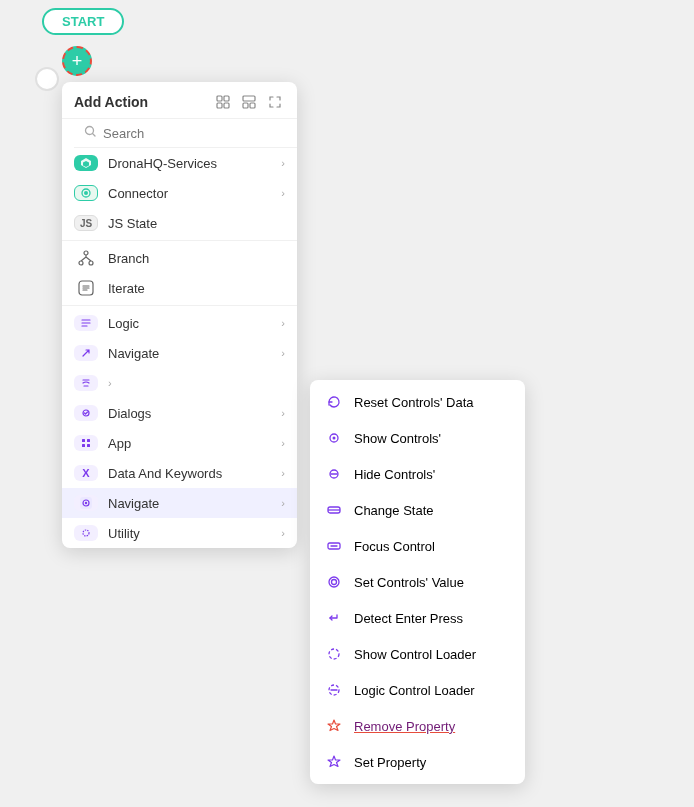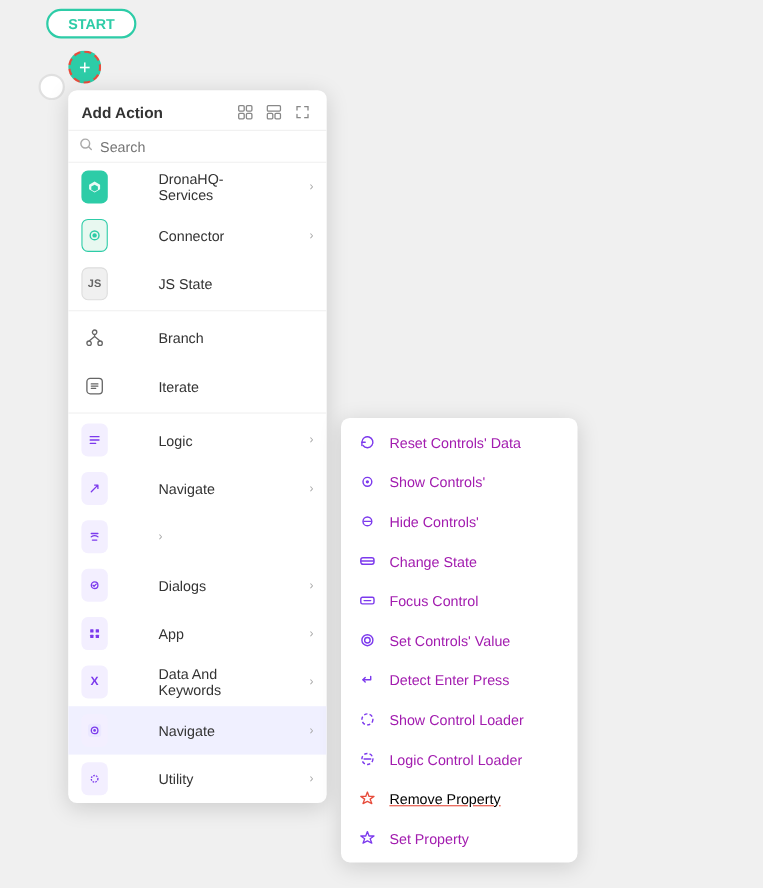--- a/index.html
+++ b/index.html
@@ -107,20 +107,21 @@
       justify-content: center;
       font-size: 12px;
     }
 
     .search-box {
       padding: 6px 10px;
       display: flex;
       align-items: center;
       gap: 6px;
       border-bottom: 1px solid #f0f0f0;
+      margin-left: 12px;
     }
 
     .search-icon-wrap {
       color: #aaa;
       font-size: 13px;
     }
 
     .search-input {
       border: none;
       outline: none;
@@ -131,32 +132,31 @@
     }
 
     .menu-item {
       display: flex;
       align-items: center;
       padding: 7px 12px;
       cursor: pointer;
       font-size: 13px;
       color: #333;
       position: relative;
-      gap: 46px;
     }
 
     .menu-item.active {
       background: #f0f0ff;
     }
 
     .menu-item .item-icon {
       width: 24px;
-      height: 30px;
+      height: 16px;
       border-radius: 6px;
-      margin-right: 0;
+      margin-right: 10px;
       display: flex;
       align-items: center;
       justify-content: center;
       font-size: 13px;
       flex-shrink: 0;
     }
 
     .menu-item .item-label {
       flex: 1;
       font-size: 13px;
@@ -212,25 +212,25 @@
       display: flex;
       align-items: center;
       justify-content: center;
       color: #7c3aed;
       font-size: 14px;
       flex-shrink: 0;
     }
 
     .submenu-label {
       font-size: 13px;
-      color: #a21caf;
+      color: #000000;
     }
 
     .submenu-item.remove-property .submenu-label {
-      color: #000000;
+      color: #701a75;
       text-decoration: underline;
       text-decoration-color: #e74c3c;
       text-align: right;
     }
 
     .submenu-item.remove-property .submenu-icon {
       color: #e74c3c;
     }
   </style>
 </head>

